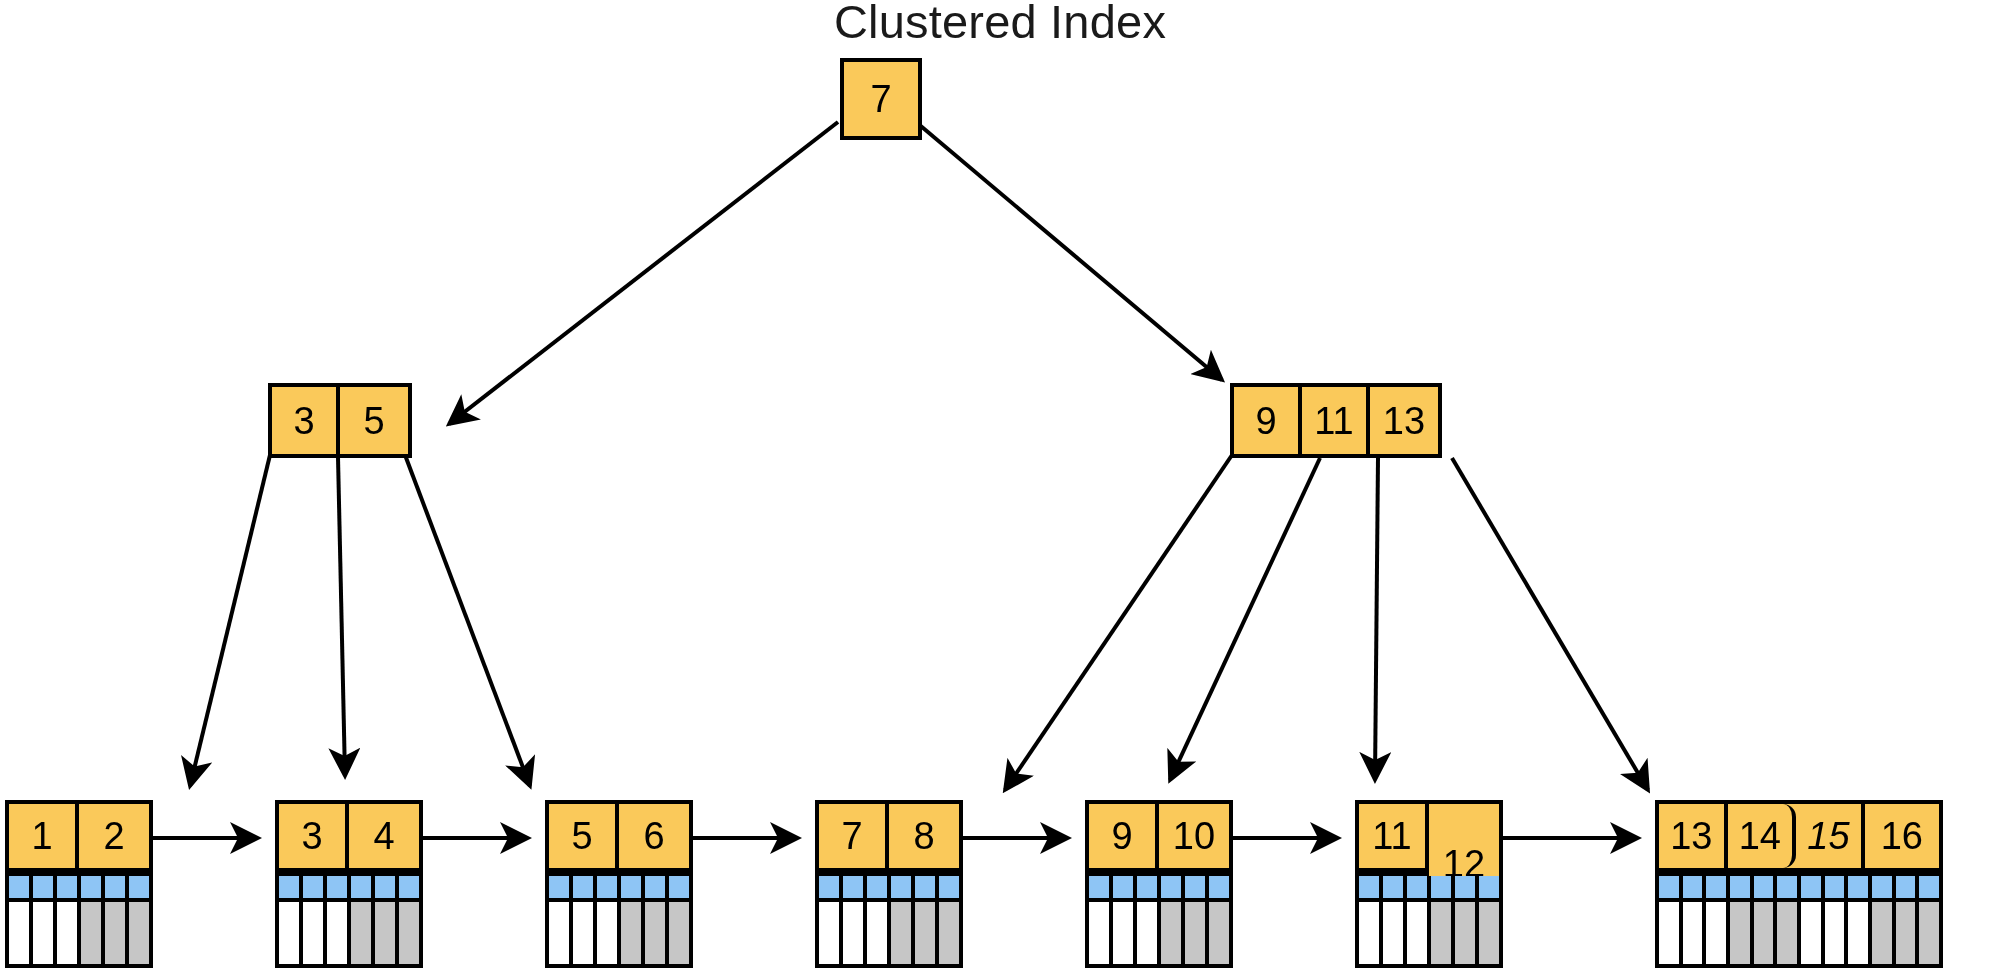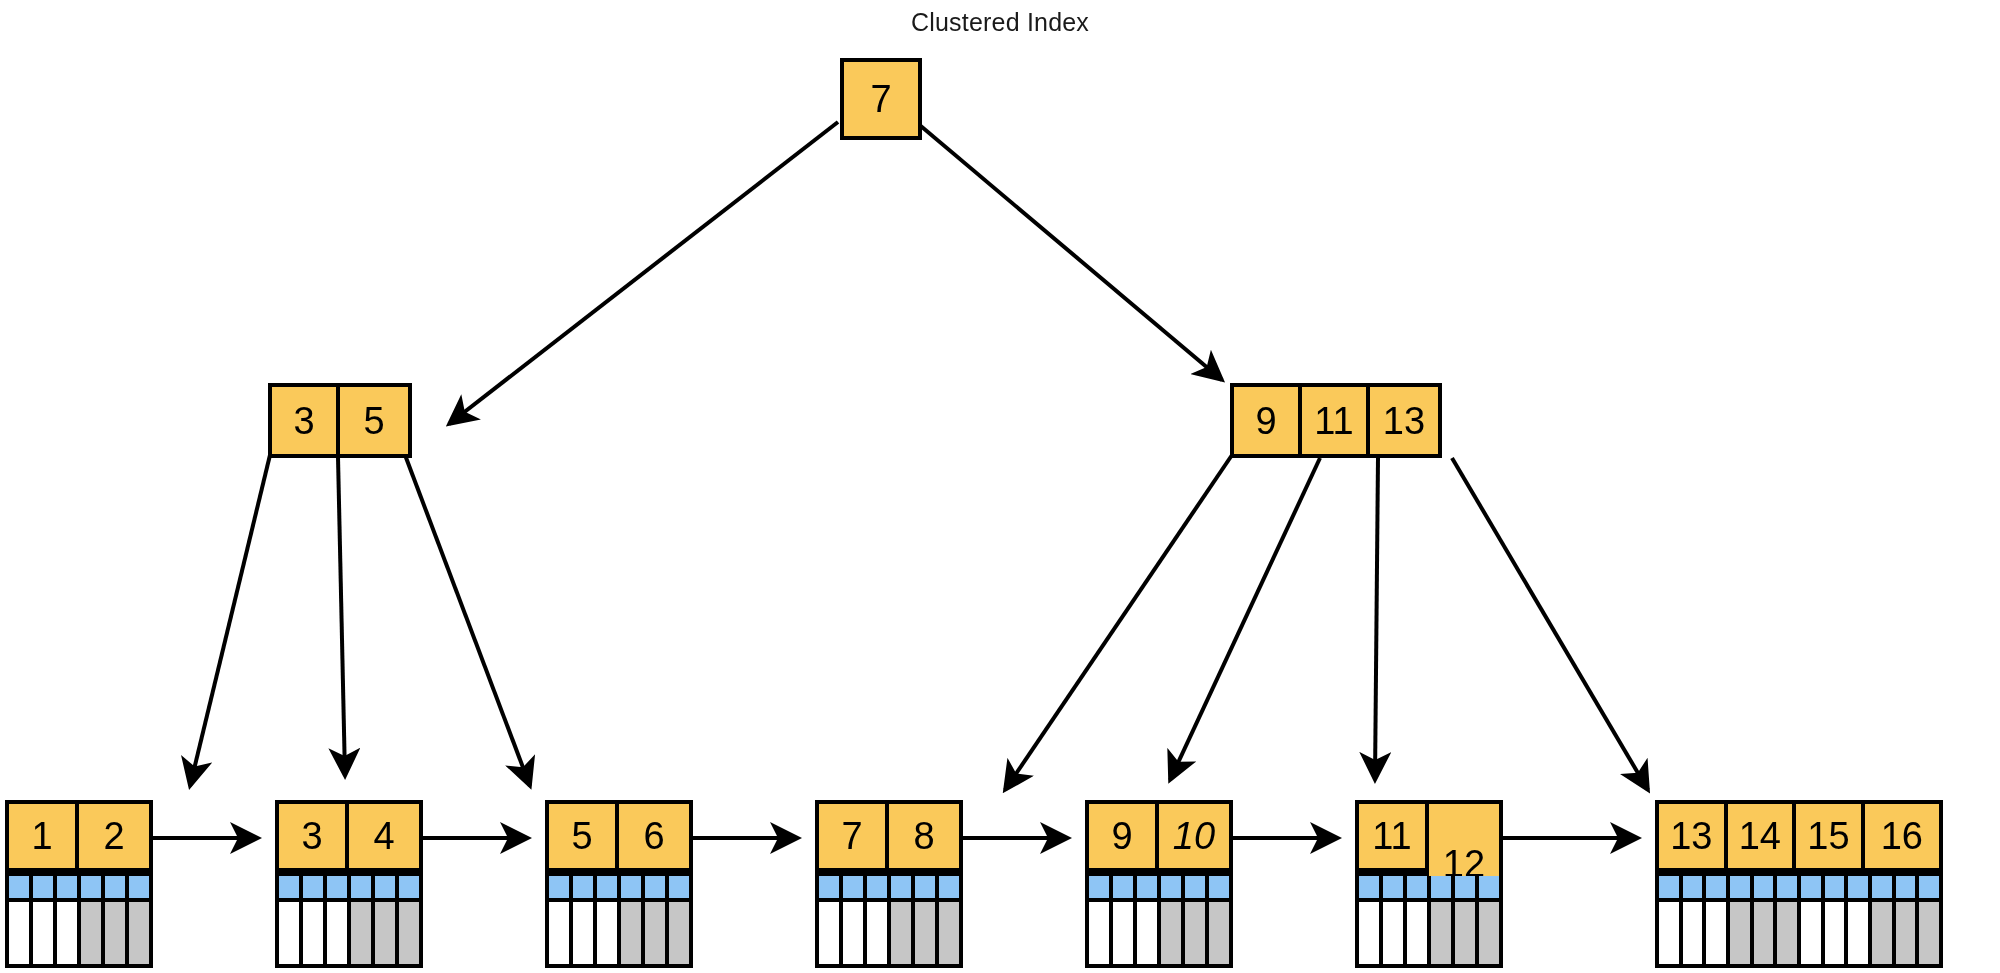--- a/index.html
+++ b/index.html
@@ -26,21 +26,21 @@
     width: 2000px;
     height: 973px;
     pointer-events: none;
   }
   #title {
     position: absolute;
     left: 0;
     top: 0;
     width: 2000px;
     text-align: center;
-    font-size: 25px;
+    font-size: 47px;
     line-height: 44px;
     letter-spacing: 0.2px;
     color: #1a1a1a;
     white-space: nowrap;
   }
   
   .node {
     position: absolute;
     display: flex;
     flex-direction: row;
@@ -243,21 +243,21 @@
           <div class="slot white"></div>
           <div class="slot white"></div>
           <div class="slot gray"></div>
           <div class="slot gray"></div>
           <div class="slot gray"></div>
         </div>
       </div>
       <div class="leaf" style="left: 1085px; top: 800px; width: 148px;">
         <div class="leaf-keys">
           <div class="cell" style="width: 70px;">9</div>
-          <div class="cell" style="width: 70px; font-style: italic;">10</div>
+          <div class="cell" style="width: 70px;">10</div>
         </div>
         <div class="blue-row">
           <div class="slot"></div>
           <div class="slot"></div>
           <div class="slot"></div>
           <div class="slot"></div>
           <div class="slot"></div>
           <div class="slot"></div>
         </div>
         <div class="data-row">
@@ -287,22 +287,22 @@
           <div class="slot white"></div>
           <div class="slot white"></div>
           <div class="slot gray"></div>
           <div class="slot gray"></div>
           <div class="slot gray"></div>
         </div>
       </div>
       <div class="leaf" style="left: 1655px; top: 800px; width: 288px;">
         <div class="leaf-keys">
           <div class="cell" style="width: 70px;">13</div>
-          <div class="cell" style="width: 70px;">14</div>
-          <div class="cell" style="width: 70px;">15</div>
+          <div class="cell" style="width: 70px; border-radius: 13px;">14</div>
+          <div class="cell" style="width: 70px; font-style: italic;">15</div>
           <div class="cell" style="width: 76px;">16</div>
         </div>
         <div class="blue-row">
           <div class="slot"></div>
           <div class="slot"></div>
           <div class="slot"></div>
           <div class="slot"></div>
           <div class="slot"></div>
           <div class="slot"></div>
           <div class="slot"></div>

